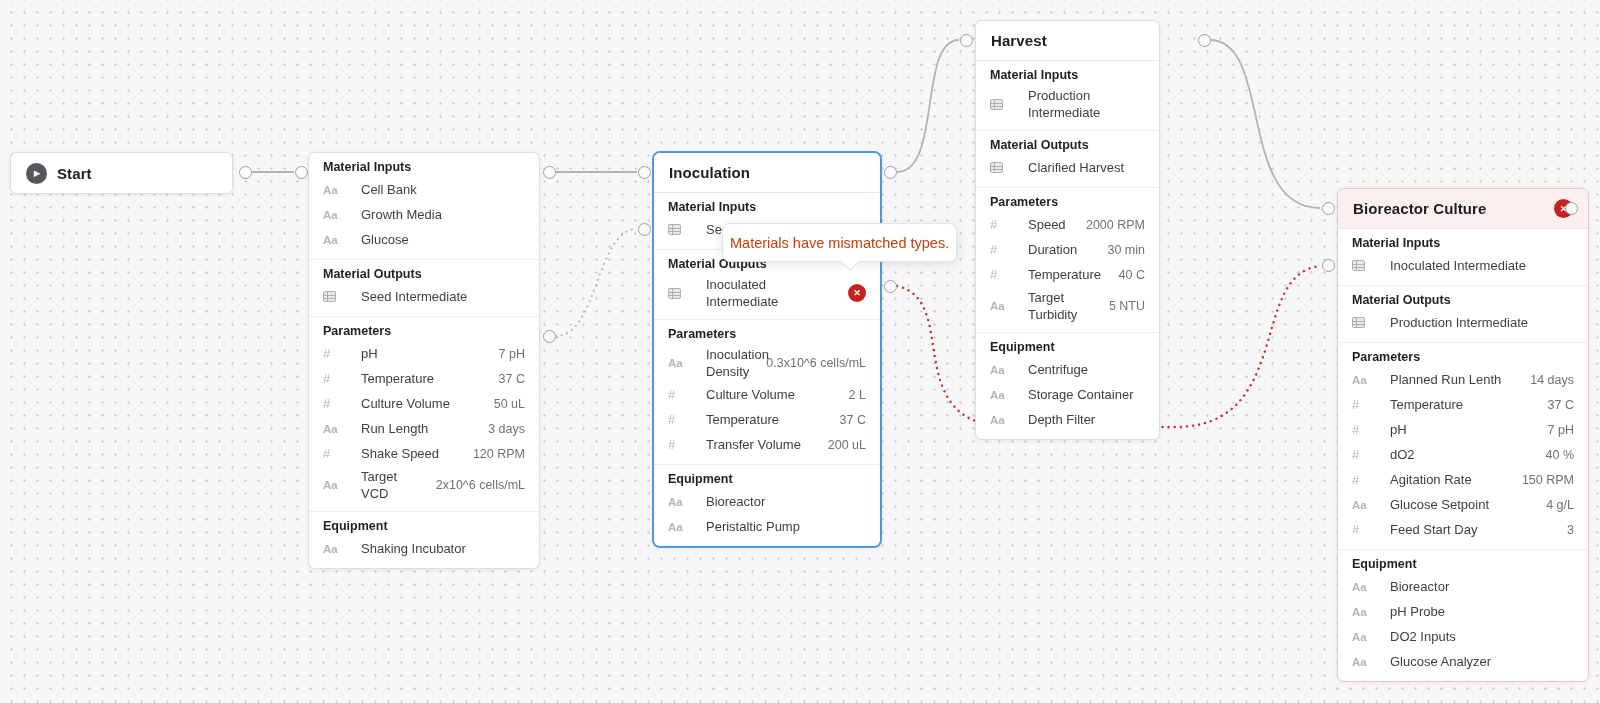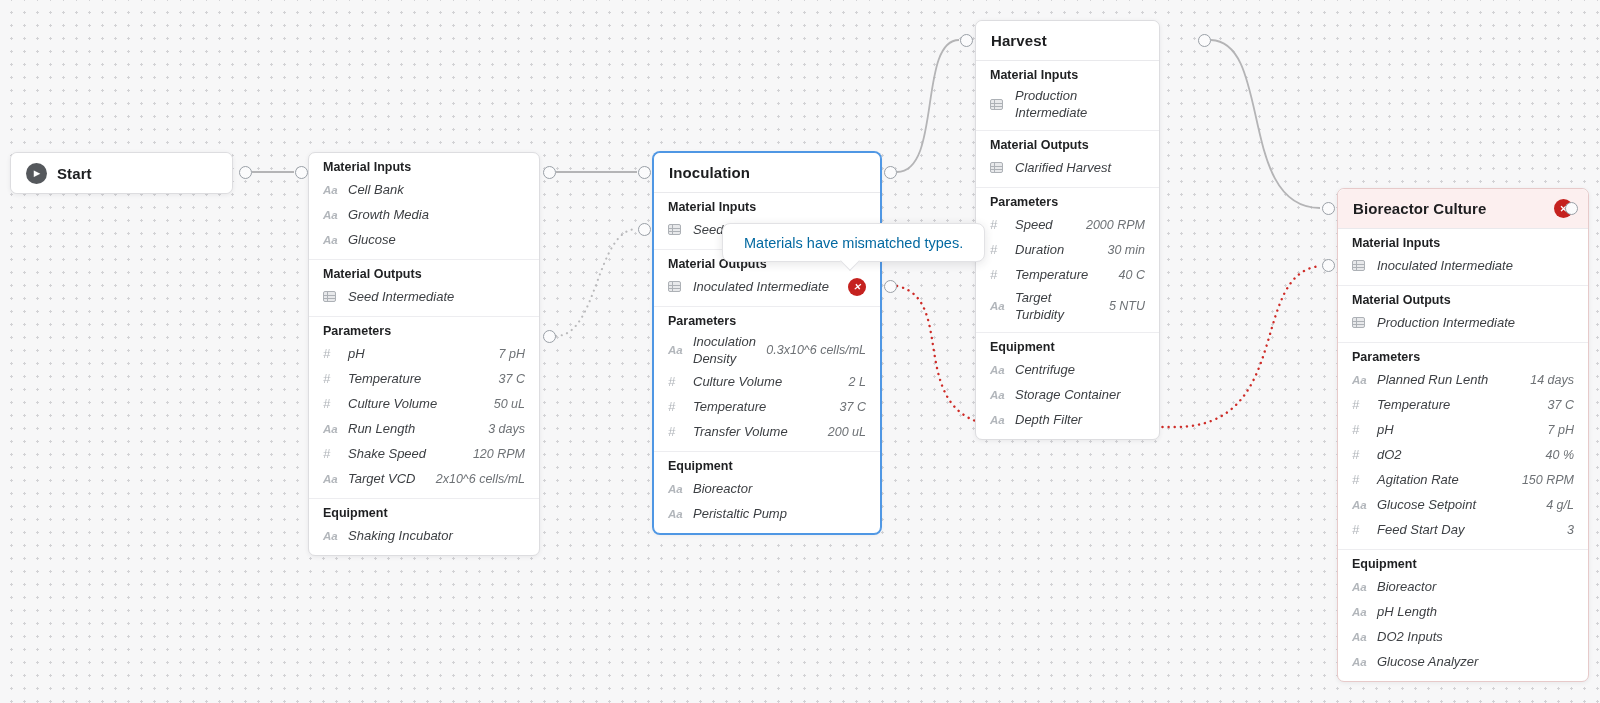--- a/index.html
+++ b/index.html
@@ -21,35 +21,35 @@
   .node.error .node-header{background:#fcefef;}
   .node-title{font-size:15px;font-weight:bold;color:#1d1e20;letter-spacing:.1px;}
   .play-icon{width:21px;height:21px;border-radius:50%;background:#55585c;color:#fff;flex:none;
     display:flex;align-items:center;justify-content:center;font-size:8.5px;padding-left:1px;box-sizing:border-box;}
   .badge{width:18px;height:18px;border-radius:50%;background:#c5221f;color:#fff;flex:none;
     display:flex;align-items:center;justify-content:center;font-size:9px;font-weight:bold;}
   .badge-header{margin-left:auto;width:19px;height:19px;}
   .section{border-bottom:1px solid #ededf0;padding:5px 0 7px;}
   .section:last-child{border-bottom:none;}
   .section-label{padding:0 14px;font-size:12.5px;font-weight:bold;color:#1f2022;line-height:19px;}
-  .row{display:flex;align-items:center;gap:7px;padding:2px 14px;min-height:25px;box-sizing:border-box;font-style:italic;}
+  .row{display:flex;align-items:center;gap:20px;padding:2px 14px;min-height:25px;box-sizing:border-box;}
   .row-icon{width:18px;flex:none;color:#b2b6bb;font-size:11.5px;font-weight:bold;
     display:flex;align-items:center;}
   .row-icon.num{font-size:13px;font-weight:normal;}
   .icon-table{width:13px;height:11px;border:1px solid #adb1b6;border-radius:2px;box-sizing:border-box;
     background:linear-gradient(#adb1b6,#adb1b6) 0 3px/13px 1px no-repeat,
                linear-gradient(#adb1b6,#adb1b6) 0 6px/13px 1px no-repeat,
                linear-gradient(#adb1b6,#adb1b6) 3px 0/1px 11px no-repeat,#e8e9eb;}
   .row-name{flex:1;min-width:0;font-size:13px;color:#3c3f43;line-height:17px;}
   .row-value{flex:none;font-size:12.5px;color:#6e7276;white-space:nowrap;text-align:right;}
   .port{position:absolute;z-index:4;width:13px;height:13px;border-radius:50%;
     background:#fbfbfc;border:1.6px solid #9aa0a7;box-sizing:border-box;}
   .tooltip{position:absolute;left:722px;top:223px;height:37px;z-index:10;background:#fff;
     border:1px solid #e2e2e5;border-radius:8px;box-shadow:0 2px 10px rgba(40,40,50,.12);
-    display:flex;align-items:center;padding:0 21px;font-size:14.5px;color:#0369a1;white-space:nowrap;}
+    display:flex;align-items:center;padding:0 7px;font-size:14.5px;color:#c2410c;white-space:nowrap;}
   .tooltip:after{content:"";position:absolute;bottom:-7px;left:120px;width:13px;height:13px;
     background:#fff;border-right:1px solid #e2e2e5;border-bottom:1px solid #e2e2e5;
     transform:rotate(45deg);}
 </style>
 </head>
 <body>
 
 <div id="canvas">
   <svg id="edges" width="1600" height="703">
       <path d="M 252 172 H 294" class="edge-solid"></path>
@@ -398,21 +398,21 @@
         <div class="section">
     <div class="section-label">Equipment</div>
     <div>
             <div class="row">
     <span class="row-icon">Aa</span>
     <span class="row-name">Bioreactor</span>
 
   </div>
             <div class="row">
     <span class="row-icon">Aa</span>
-    <span class="row-name">pH Length</span>
+    <span class="row-name">pH Probe</span>
 
   </div>
             <div class="row">
     <span class="row-icon">Aa</span>
     <span class="row-name">DO2 Inputs</span>
 
   </div>
             <div class="row">
     <span class="row-icon">Aa</span>
     <span class="row-name">Glucose Analyzer</span>

